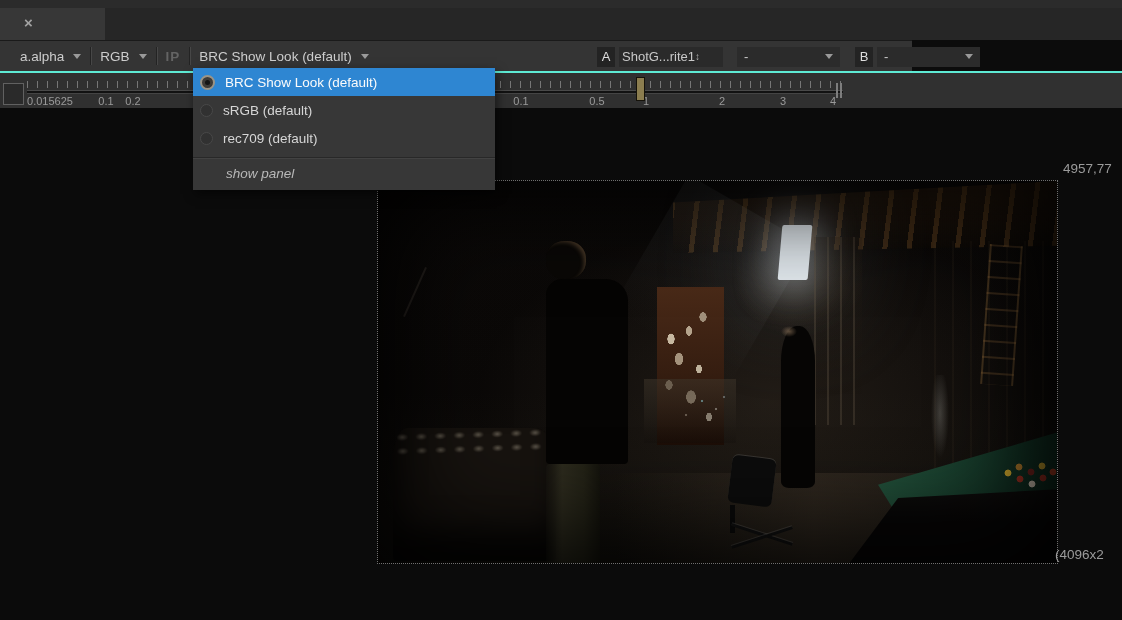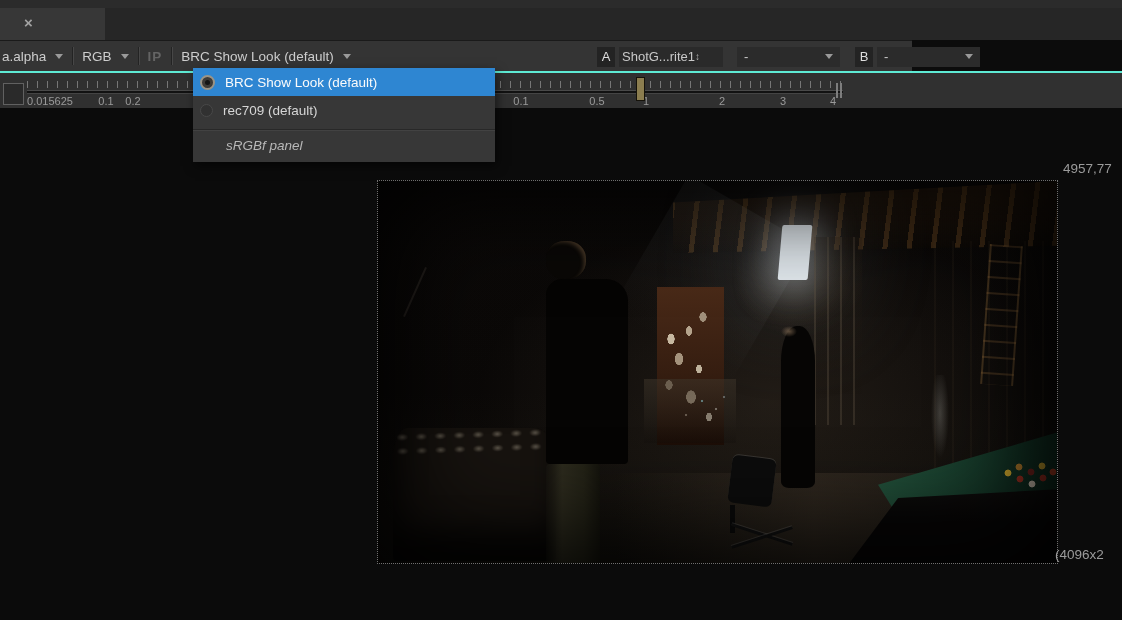--- a/index.html
+++ b/index.html
@@ -7,21 +7,21 @@
     font-family:"Liberation Sans", sans-serif; }
 
   
   .top-strip { position:absolute; left:0; top:0; width:1122px; height:8px; background:#2b2b2b; }
   .tab-row { position:absolute; left:0; top:8px; width:1122px; height:32px; background:#262626; }
   .tab { position:absolute; left:0; top:0; width:105px; height:32px; background:#373737; }
   .tab-close { position:absolute; left:24px; top:6px; color:#a2a2a2; font-size:15px; font-weight:bold; cursor:default; }
 
   
   .toolbar { position:absolute; left:0; top:40px; width:912px; height:31px; background:#343434;
-    border-top:1px solid #1a1a1a; display:flex; align-items:center; padding-left:2px;
+    border-top:1px solid #1a1a1a; display:flex; align-items:center; padding-left:20px;
     color:#cdcdcd; font-size:13.5px; }
   .tb-item { display:flex; align-items:center; white-space:nowrap; }
   .caret { width:0; height:0; border-left:4px solid transparent; border-right:4px solid transparent;
     border-top:5px solid #9a9a9a; margin-left:9px; }
   .vsep { width:1px; height:18px; background:#232323; box-shadow:1px 0 0 #474747; margin:0 9px; }
   .ip { color:#646464; font-weight:bold; letter-spacing:1px; }
   .right-cluster { position:absolute; left:597px; top:0; height:31px; display:flex; align-items:center; }
   .chip { width:18px; height:20px; background:#232323; color:#dedede; display:flex;
     align-items:center; justify-content:center; font-size:13px; margin-right:4px; }
   .name-field { width:104px; height:20px; background:#2a2a2a; color:#c9c9c9; display:flex;
@@ -279,17 +279,21 @@
 
 <div class="dropdown">
   <div class="dd-row selected" style="background: rgb(46, 134, 210);">
     <span class="radio">
         <span class="radio-dot"></span>
       </span>
     <span>BRC Show Look (default)</span>
   </div>
   <div class="dd-row">
     <span class="radio"></span>
+    <span>sRGB (default)</span>
+  </div>
+  <div class="dd-row">
+    <span class="radio"></span>
     <span>rec709 (default)</span>
   </div>
   <div class="dd-sep"></div>
-  <div class="dd-footer">sRGBf panel</div>
+  <div class="dd-footer">show panel</div>
 </div>
 
 </body></html>

